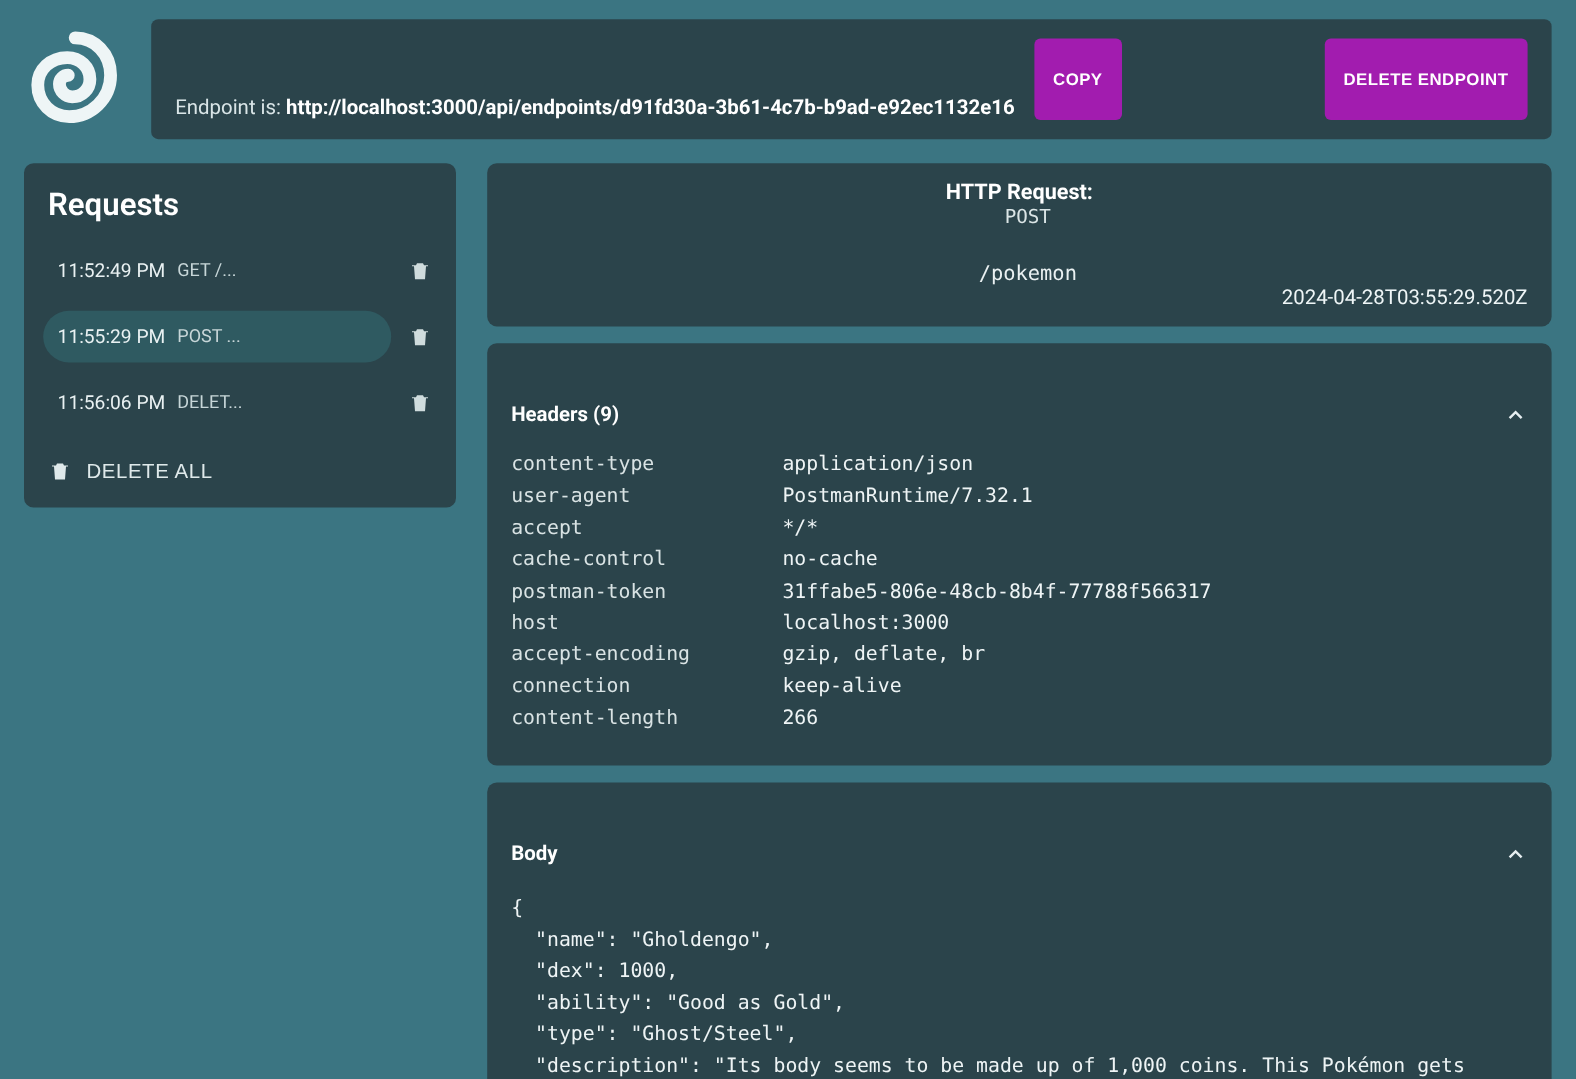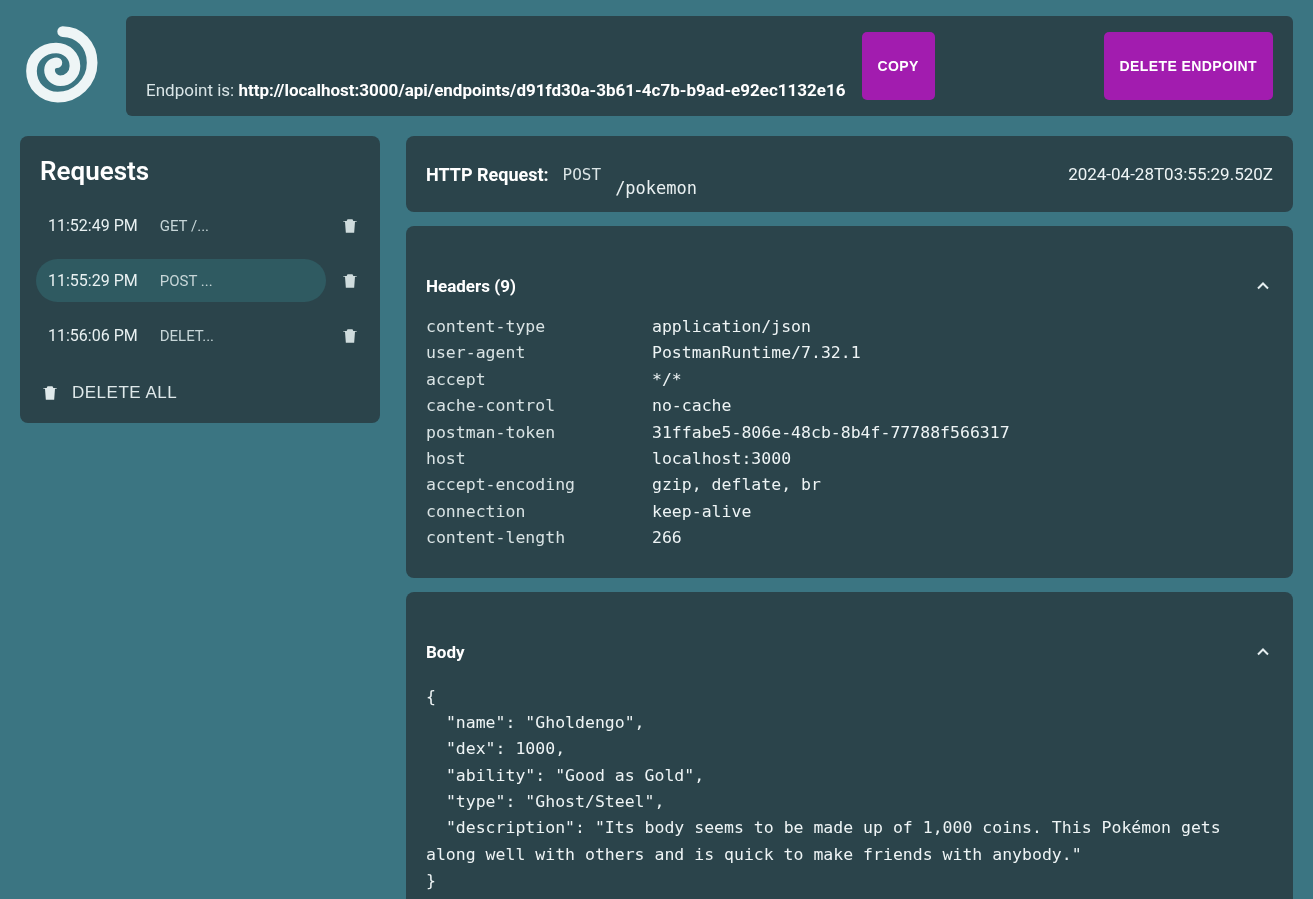--- a/index.html
+++ b/index.html
@@ -69,22 +69,21 @@
   }
   .req-row {
     display: flex;
     align-items: center;
     gap: 10px;
     padding: 6px 4px 6px 4px;
   }
   .req-pill {
     flex: 1;
     display: flex;
-    align-items: center;
-    gap: 22px;
+    gap: 10px;
     padding: 12px 12px;
     border-radius: 24px;
     font-size: 16px;
     cursor: pointer;
   }
   .req-pill.selected { background: #2f5a61; }
   .req-time { font-weight: 400; color: #e9f1f2; white-space: nowrap;}
   .req-method { color: #c7d6d8; font-size:15px; white-space: nowrap; overflow:hidden; text-overflow:ellipsis;}
   .trash-btn {
     background: none; border: none; cursor: pointer; color: #cfdcdd;
@@ -100,20 +99,21 @@
   .panel {
     background: #2b444b;
     border-radius: 8px;
     color: #e6eef0;
   }
   .panel-header-top {
     padding: 14px 20px;
     display: flex;
     align-items: center;
     font-size: 18px;
+    flex-direction: column;
   }
   .panel-header-top .label { font-weight: 700; color:#fff; }
   .panel-header-top .method {
     font-family: ui-monospace, Menlo, Consolas, monospace;
     font-size: 16px; margin-left: 14px; color:#dbe5e6;
   }
   .panel-header-top .path {
     font-family: ui-monospace, Menlo, Consolas, monospace;
     font-size: 17px; margin-left: 14px; color:#eaf1f2;margin-top:28px;
   }

